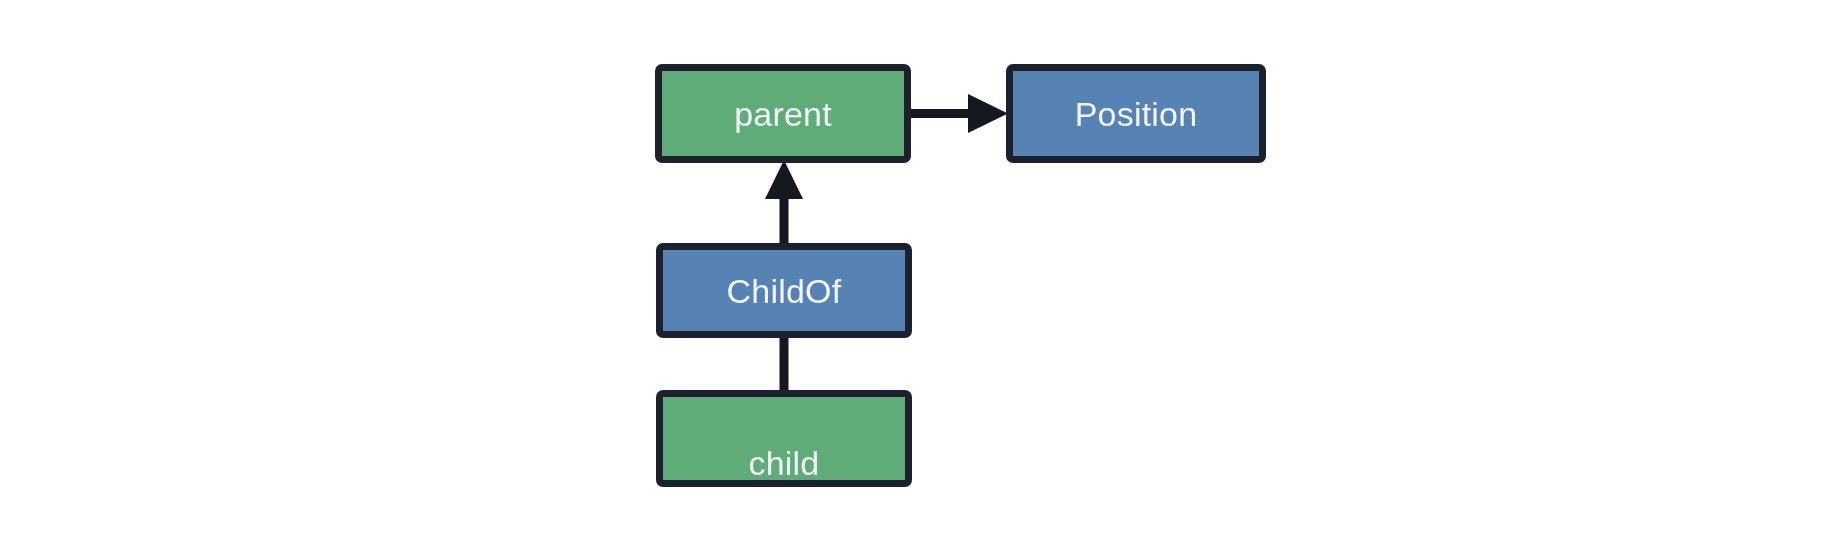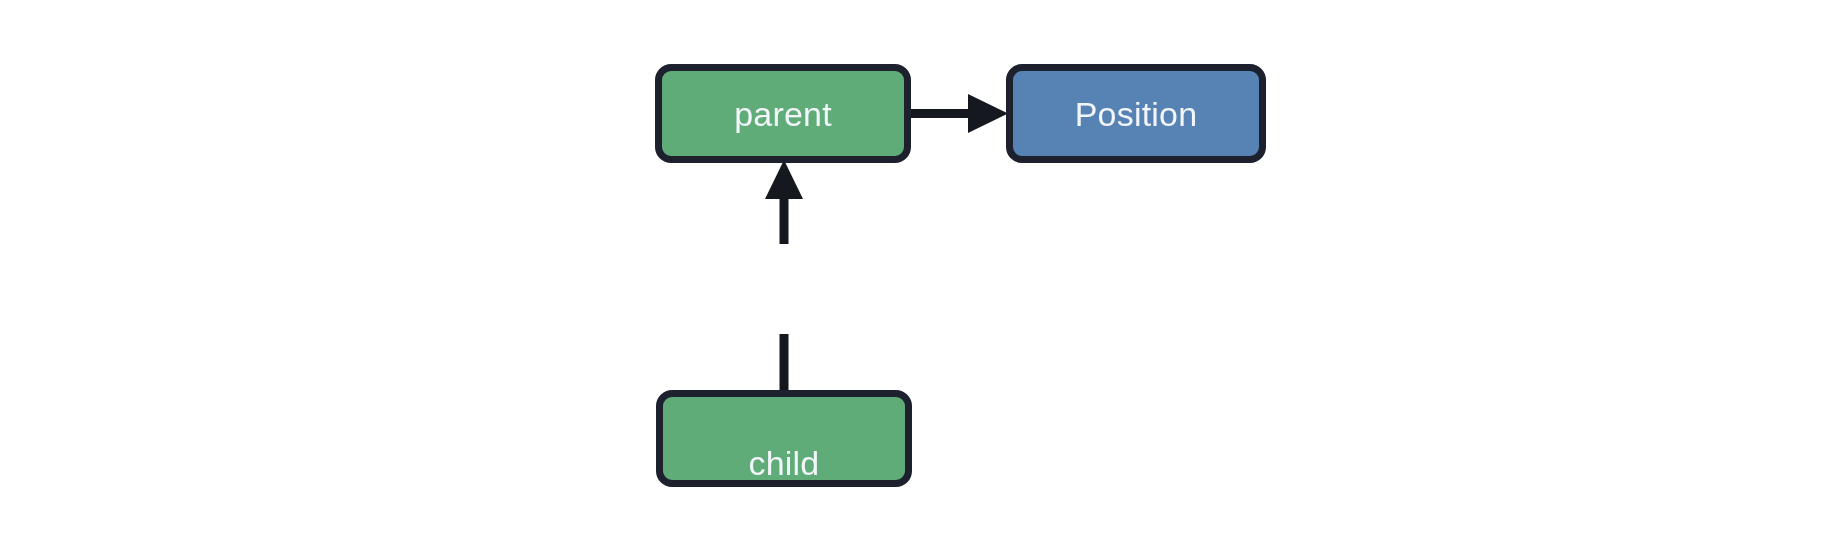--- a/index.html
+++ b/index.html
@@ -33,21 +33,21 @@
     height: 548px;
     z-index: 1;
   }
 
   
   .node {
     position: absolute;
     z-index: 2;
     box-sizing: border-box;
     border: 7px solid #1d212e;
-    border-radius: 16px;
+    border-radius: 7px;
     display: flex;
     align-items: center;
     justify-content: center;
     user-select: none;
   }
   .node-label {
     color: #f2f5f9;
     font-size: 34px;
     font-weight: 400;
     line-height: 1;
@@ -87,18 +87,21 @@
   </svg>
 
   <div class="node entity" id="node-parent" style="left: 655px; top: 64px; width: 256px; height: 99px; background: rgb(96, 172, 120); border-color: rgb(29, 33, 46);">
     <span class="node-label" style="color: rgb(242, 245, 249);">parent</span>
   </div>
 
   <div class="node component" id="node-position" style="left: 1006px; top: 64px; width: 260px; height: 99px; background: rgb(86, 130, 180); border-color: rgb(29, 33, 46);">
     <span class="node-label" style="color: rgb(242, 245, 249);">Position</span>
   </div>
 
+  <div class="node component" id="node-childof" style="left: 656px; top: 243px; width: 256px; height: 95px; background: rgb(86, 130, 180); border-color: rgb(29, 33, 46);">
+    <span class="node-label" style="color: rgb(242, 245, 249);">ChildOf</span>
+  </div>
 
   <div class="node entity" id="node-child" style="left: 656px; top: 390px; width: 256px; height: 97px; background: rgb(96, 172, 120); border-color: rgb(29, 33, 46); align-items: flex-end;">
     <span class="node-label" style="color: rgb(242, 245, 249);">child</span>
   </div>
 
 </div>
 
 </body></html>

